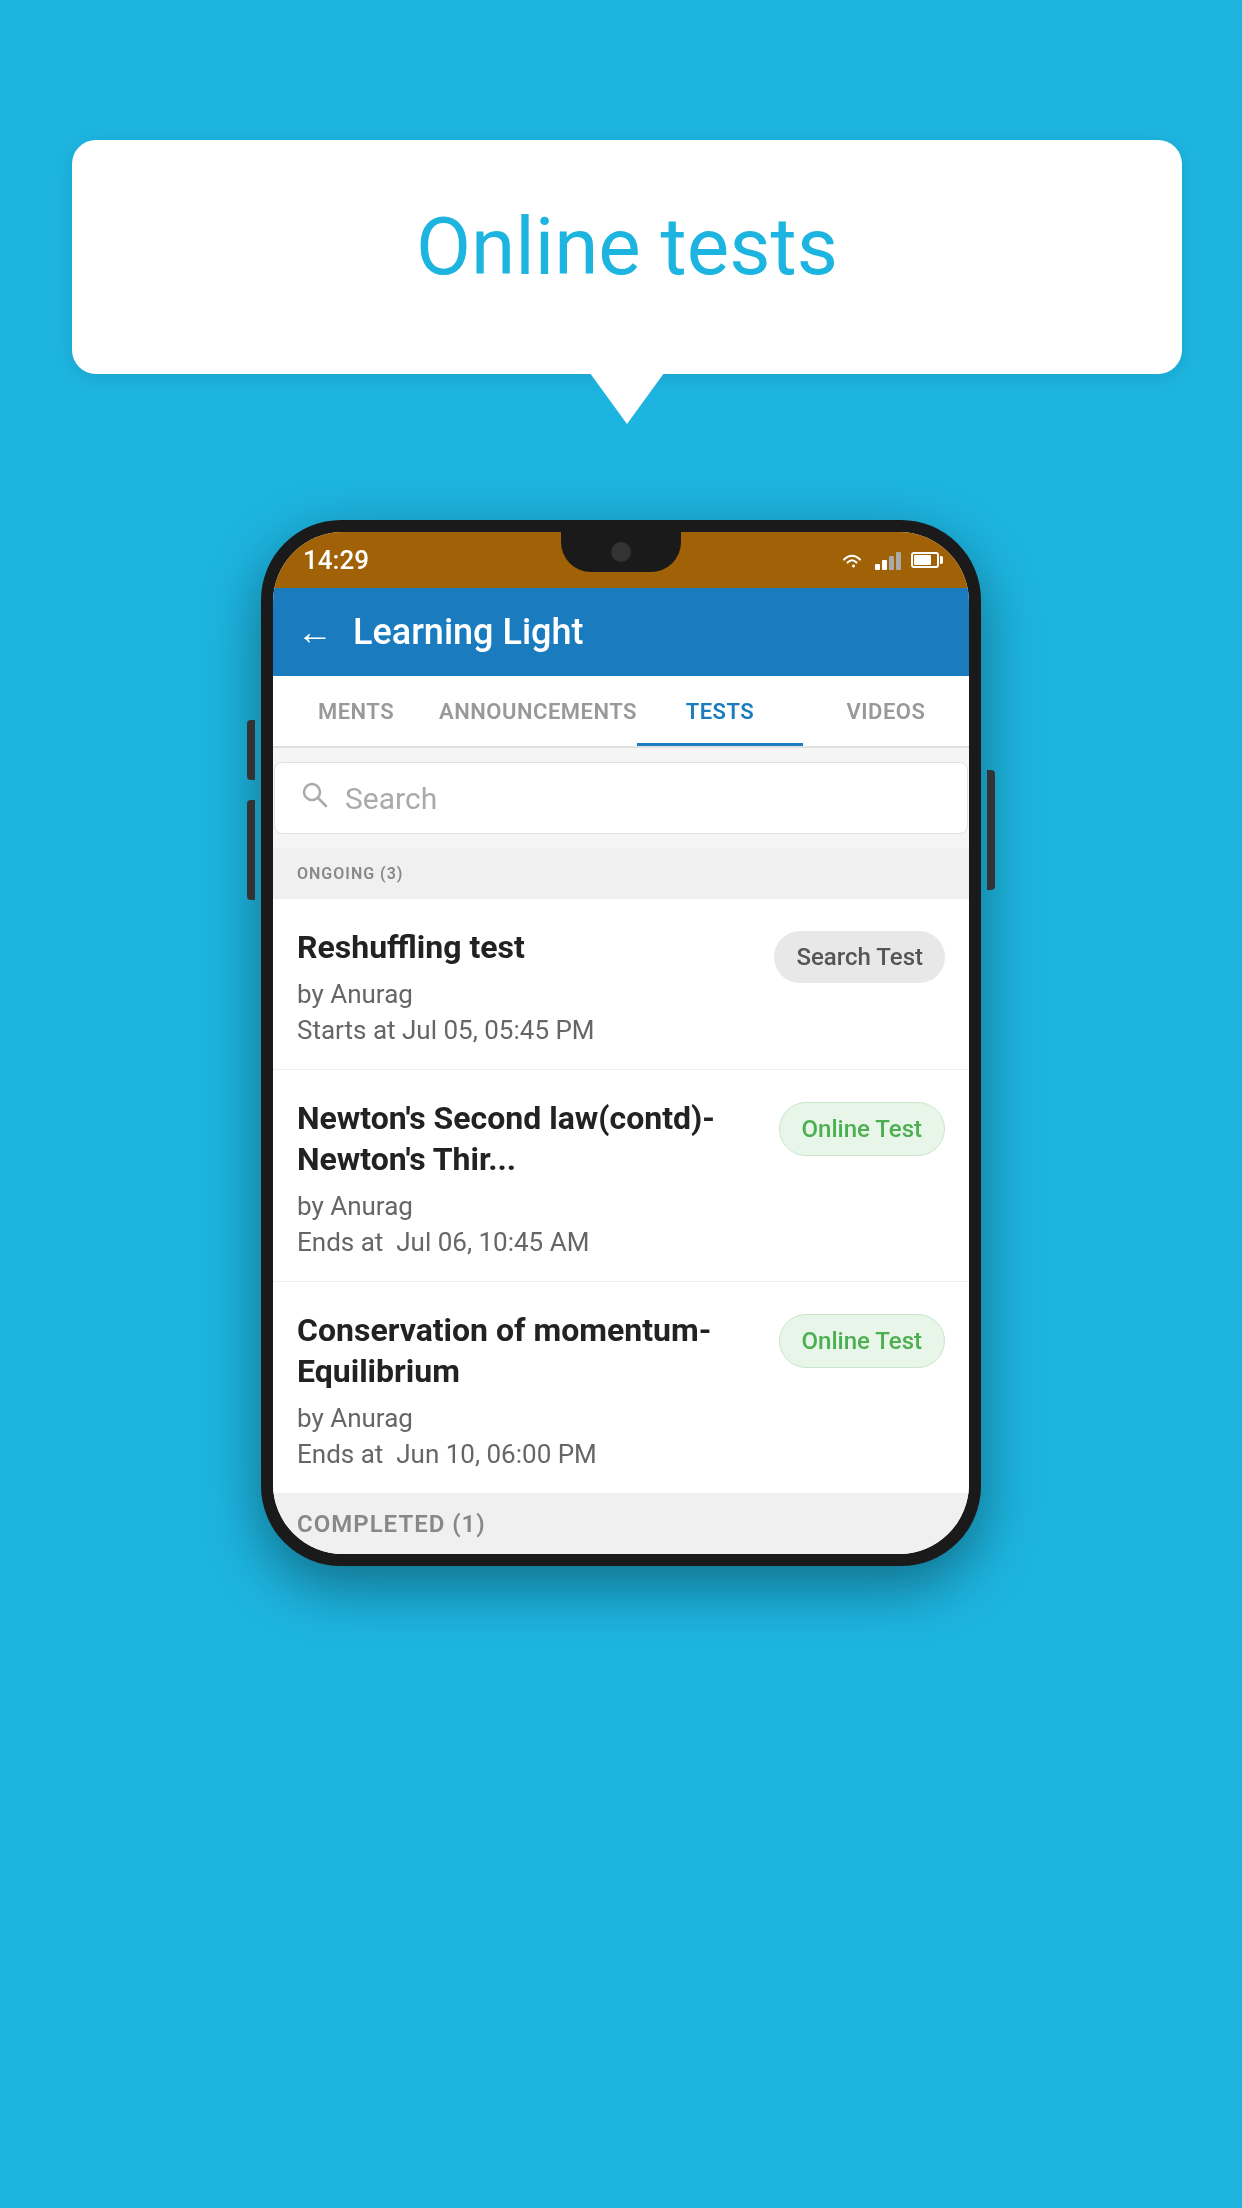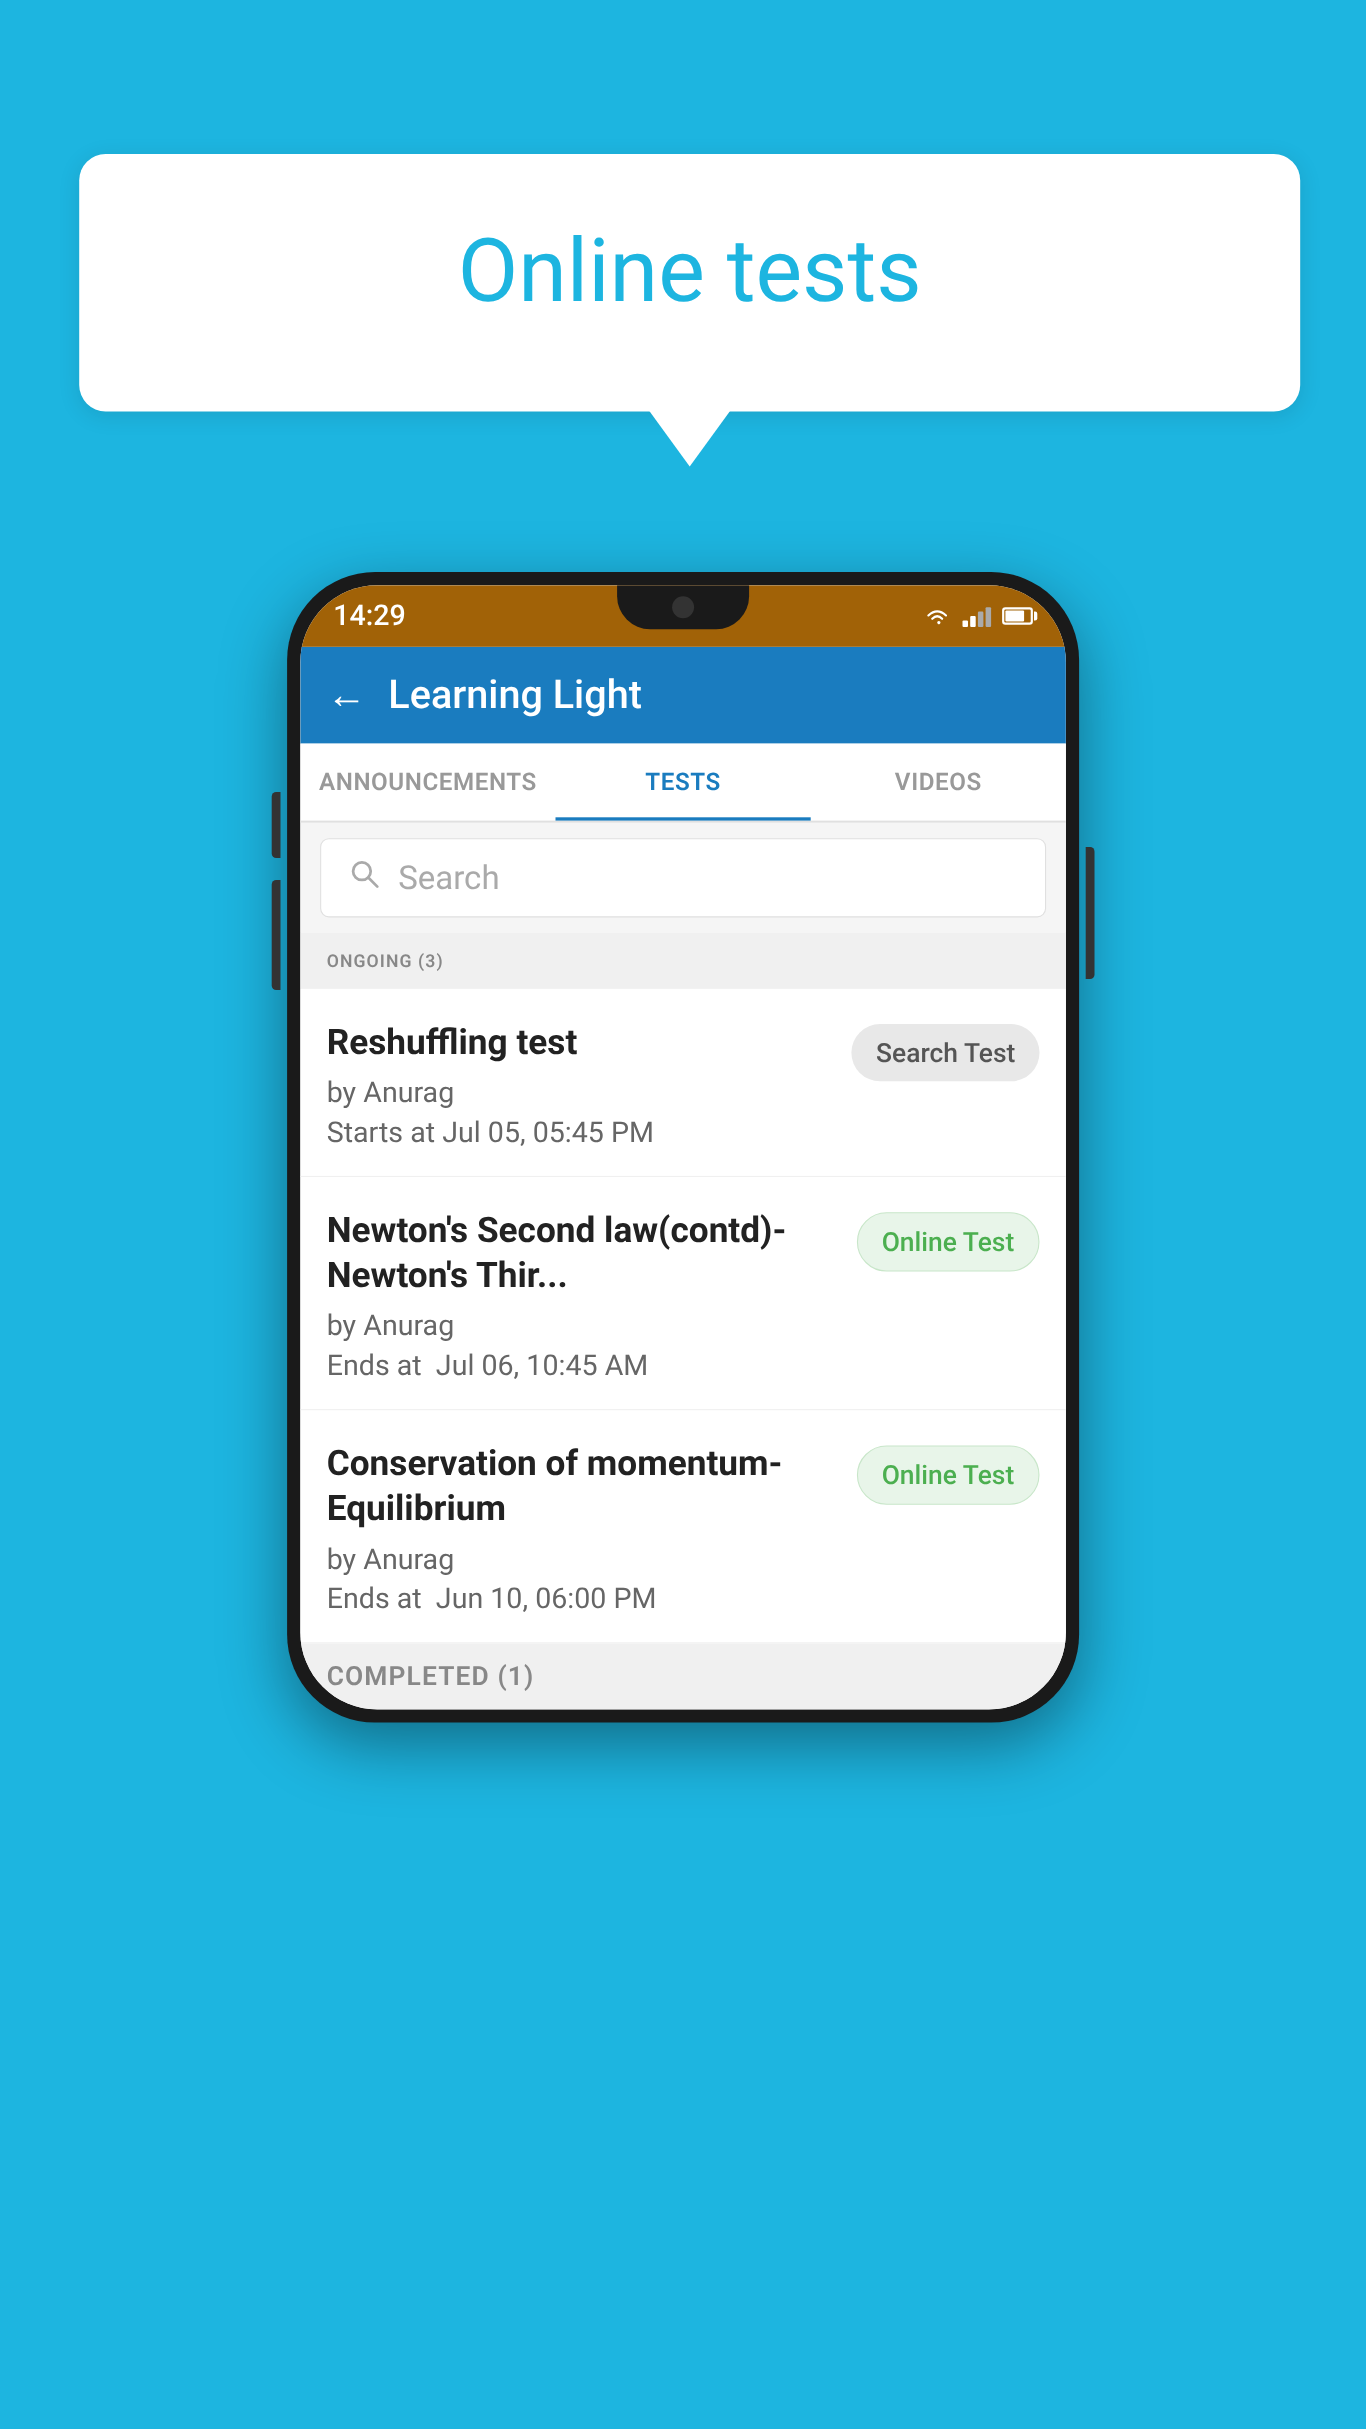--- a/index.html
+++ b/index.html
@@ -169,21 +169,21 @@
       bottom: 0;
       left: 0;
       right: 0;
       height: 3px;
       background: #1a7cbf;
     }
 
     
     .search-container {
       background: #f5f5f5;
-      padding: 14px 18px;
+      padding: 14px 1px;
     }
     .search-bar {
       background: white;
       border-radius: 8px;
       height: 72px;
       display: flex;
       align-items: center;
       padding: 0 24px;
       gap: 16px;
       border: 1px solid #e0e0e0;
@@ -380,20 +380,23 @@
           </div>
         </div>
       </div>
 
       <div class="app-header">
         <span class="back-arrow">←</span>
         <span class="app-title">Learning Light</span>
       </div>
 
       <div class="tabs-bar">
+        <div class="tab-item">
+          <span>MENTS</span>
+        </div>
         <div class="tab-item">
           <span>ANNOUNCEMENTS</span>
         </div>
         <div class="tab-item active">
           <span>TESTS</span>
         </div>
         <div class="tab-item">
           <span>VIDEOS</span>
         </div>
       </div>

